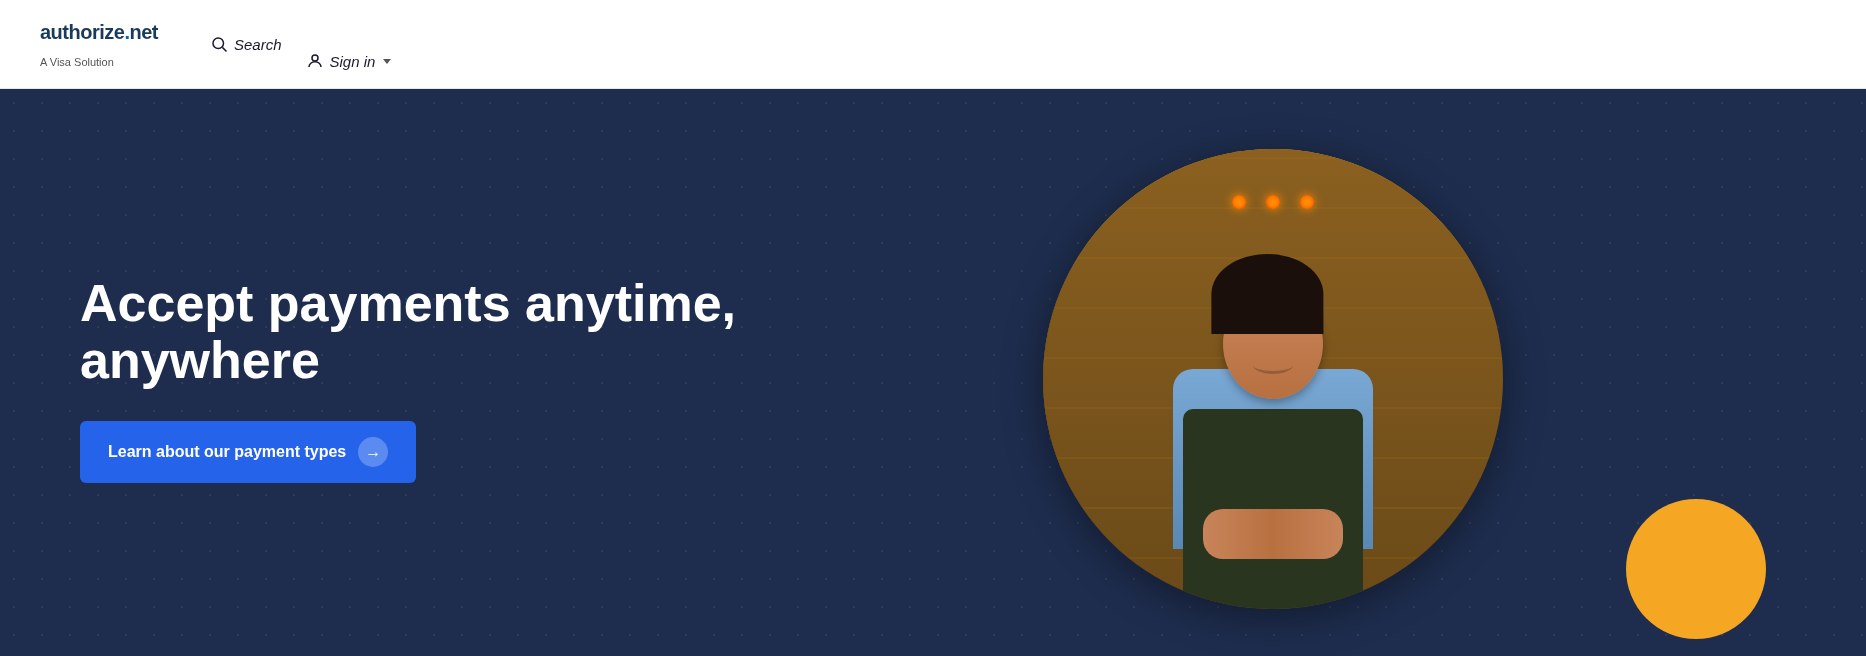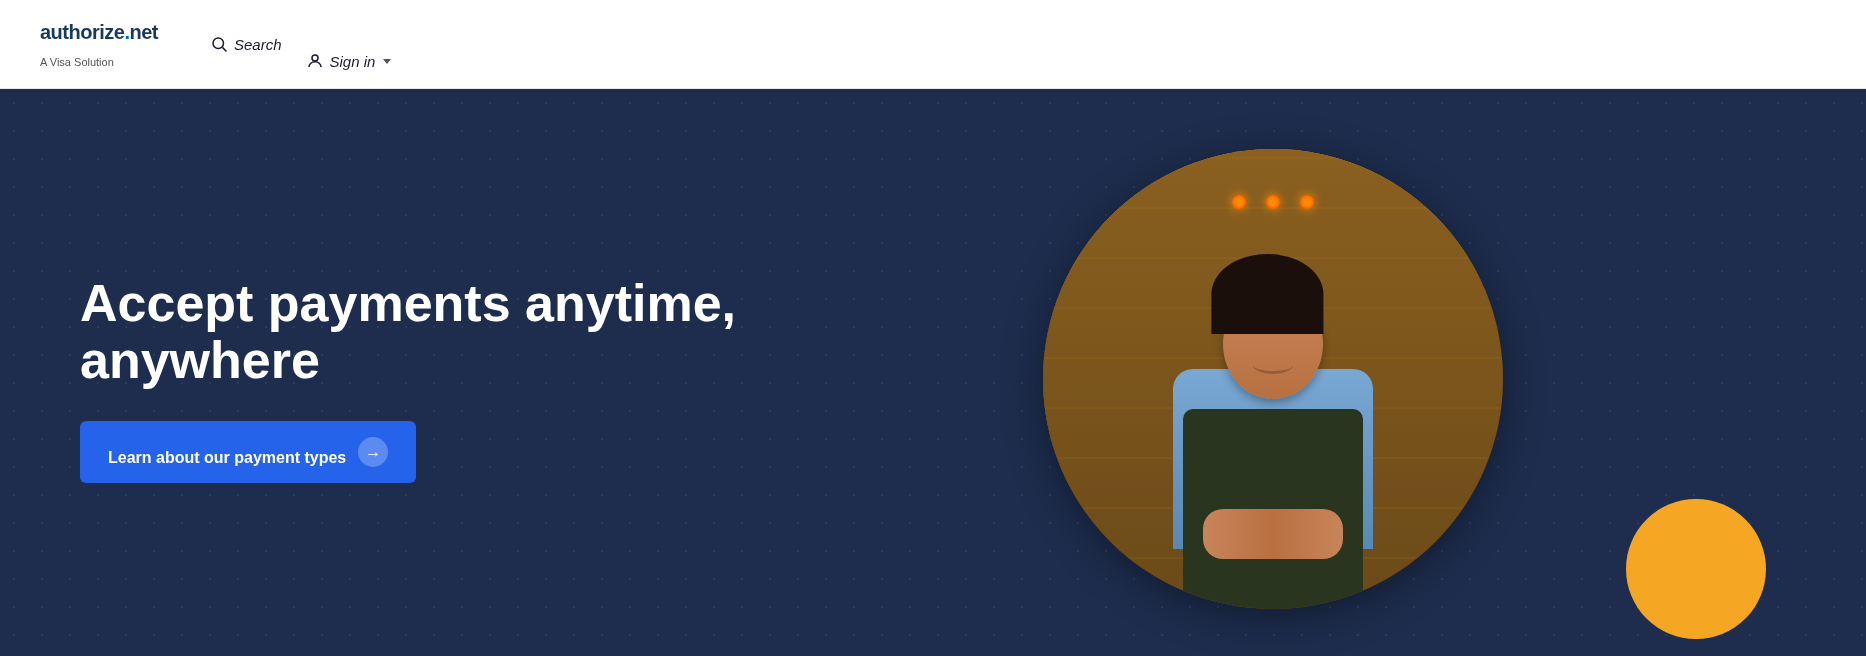--- a/index.html
+++ b/index.html
@@ -140,21 +140,21 @@
       line-height: 1.6;
       margin-bottom: 36px;
       max-width: 560px;
     }
     .hero-desc a {
       color: #c8d6e8;
       text-decoration: underline;
     }
     .hero-cta {
       display: inline-flex;
-      align-items: flex-end;
+      align-items: center;
       gap: 12px;
       background: #2563eb;
       color: #ffffff;
       font-size: 16px;
       font-weight: 700;
       padding: 16px 28px;
       border-radius: 6px;
       cursor: pointer;
       border: none;
       text-decoration: none;

